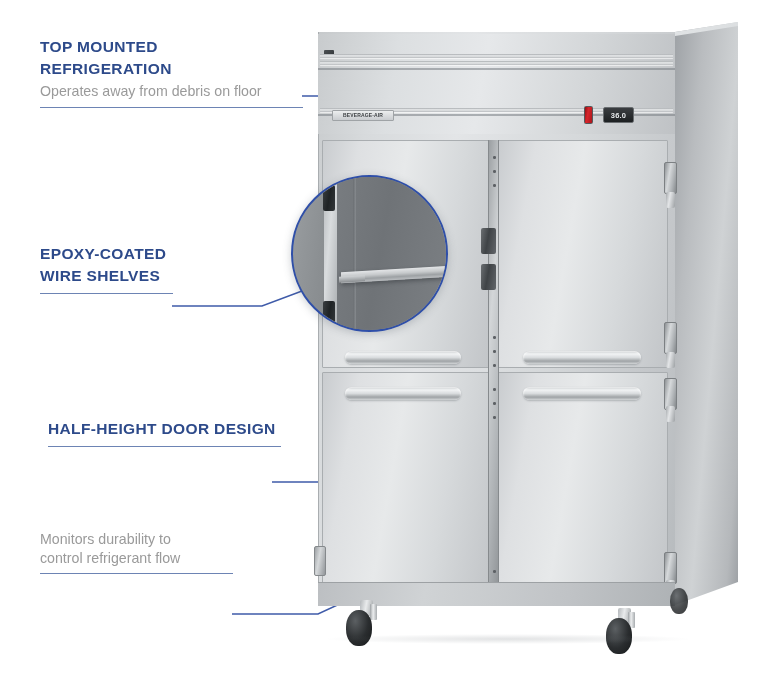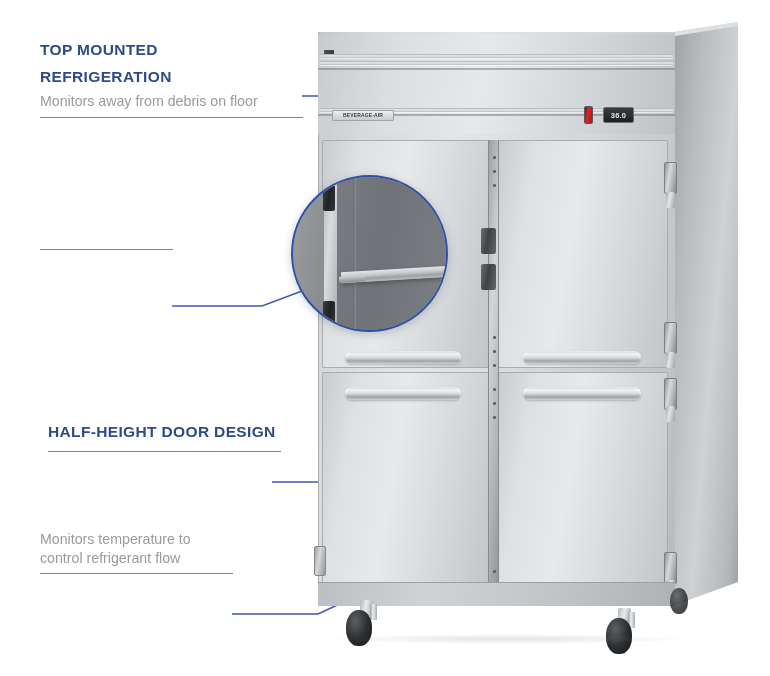--- a/index.html
+++ b/index.html
@@ -11,21 +11,21 @@
   }
   #stage { position: relative; width: 770px; height: 676px; background: #fff; }
 
   
   .callout { position: absolute; }
   .callout .title {
     color: #2d4a8a;
     font-weight: bold;
     font-size: 15.5px;
     letter-spacing: .35px;
-    line-height: 27px;
+    line-height: 22px;
     text-transform: uppercase;
     white-space: pre-line;
   }
   .callout .desc {
     color: #9a9a9a;
     font-size: 14.2px;
     line-height: 18.5px;
     margin-top: 2px;
     white-space: pre-line;
     font-weight: 400;
@@ -324,32 +324,34 @@
       <div class="mag-hinge" style="top:8px;"></div>
       <div class="mag-hinge" style="top:124px;"></div>
       <div class="mag-shelf"></div>
       <div class="mag-shelf-lip"></div>
     </div>
   </div>
 
   <div class="callout" style="left:40px; top:36px;">
     <div class="title">TOP MOUNTED
 REFRIGERATION</div>
-    <div class="desc">Monitors away from debris on floor</div>
+    <div class="desc">Operates away from debris on floor</div>
     <div class="rule"></div>
   </div>
 
   <div class="callout" style="left:40px; top:243px;">
+    <div class="title">EPOXY-COATED
+WIRE SHELVES</div>
     <div class="rule" style="width:133px;"></div>
   </div>
 
   <div class="callout" style="left:48px; top:418px;">
     <div class="title">HALF-HEIGHT DOOR DESIGN</div>
     <div class="rule" style="width:233px;"></div>
   </div>
 
   <div class="callout" style="left:40px; top:528px;">
-    <div class="desc">Monitors temperature to
+    <div class="desc">Monitors durability to
 control refrigerant flow</div>
     <div class="rule" style="width:193px;"></div>
   </div>
 
 </div>
 
 </body></html>

